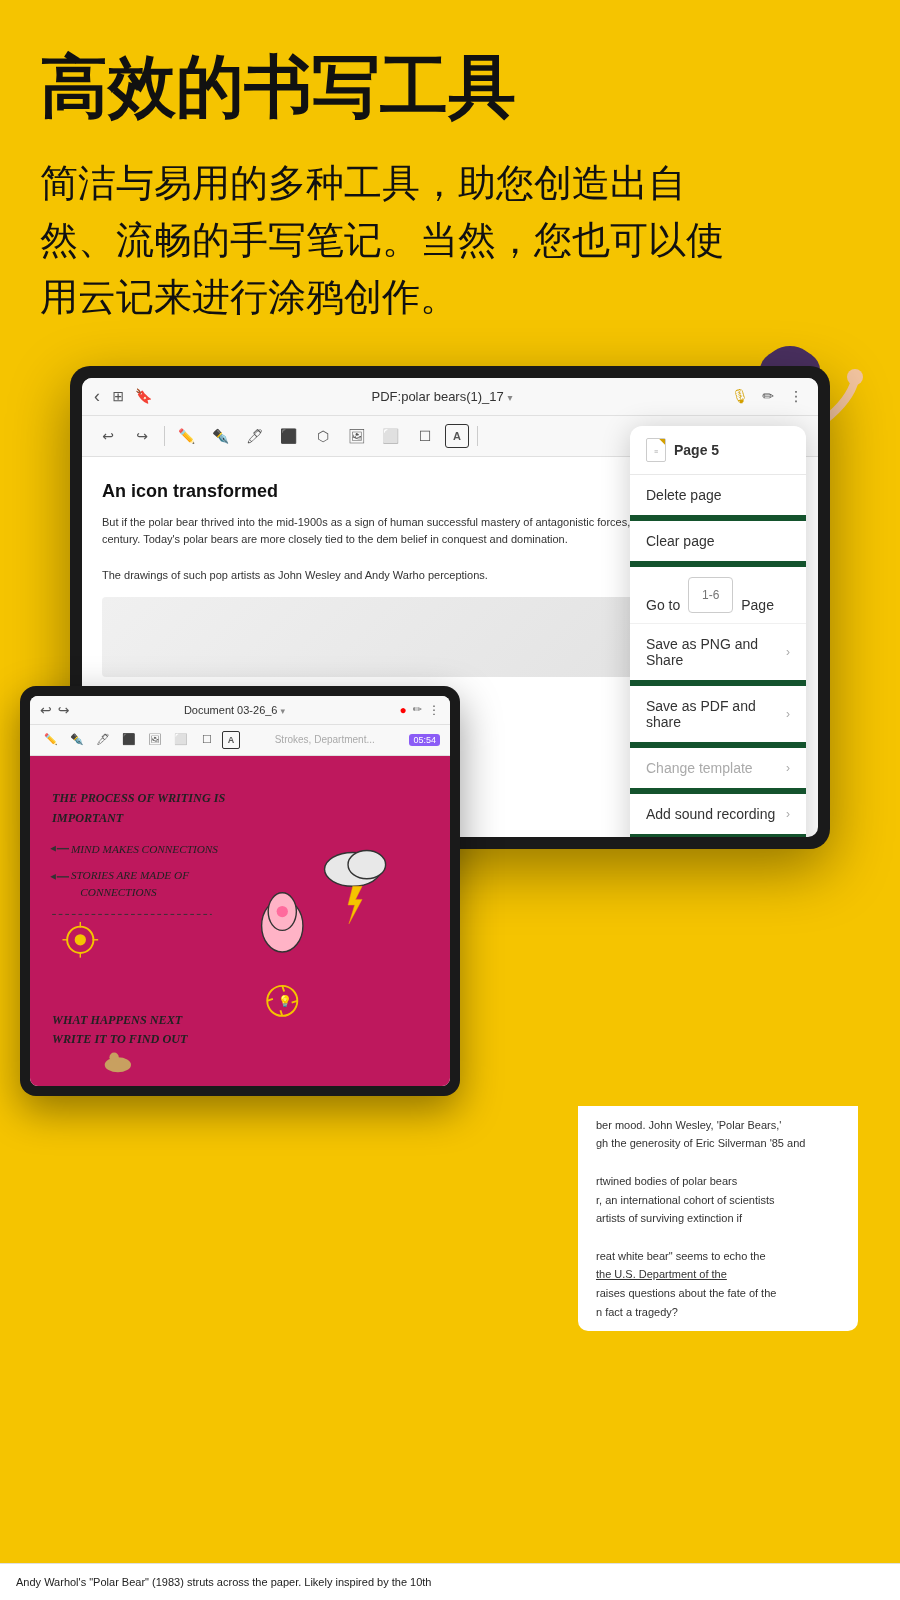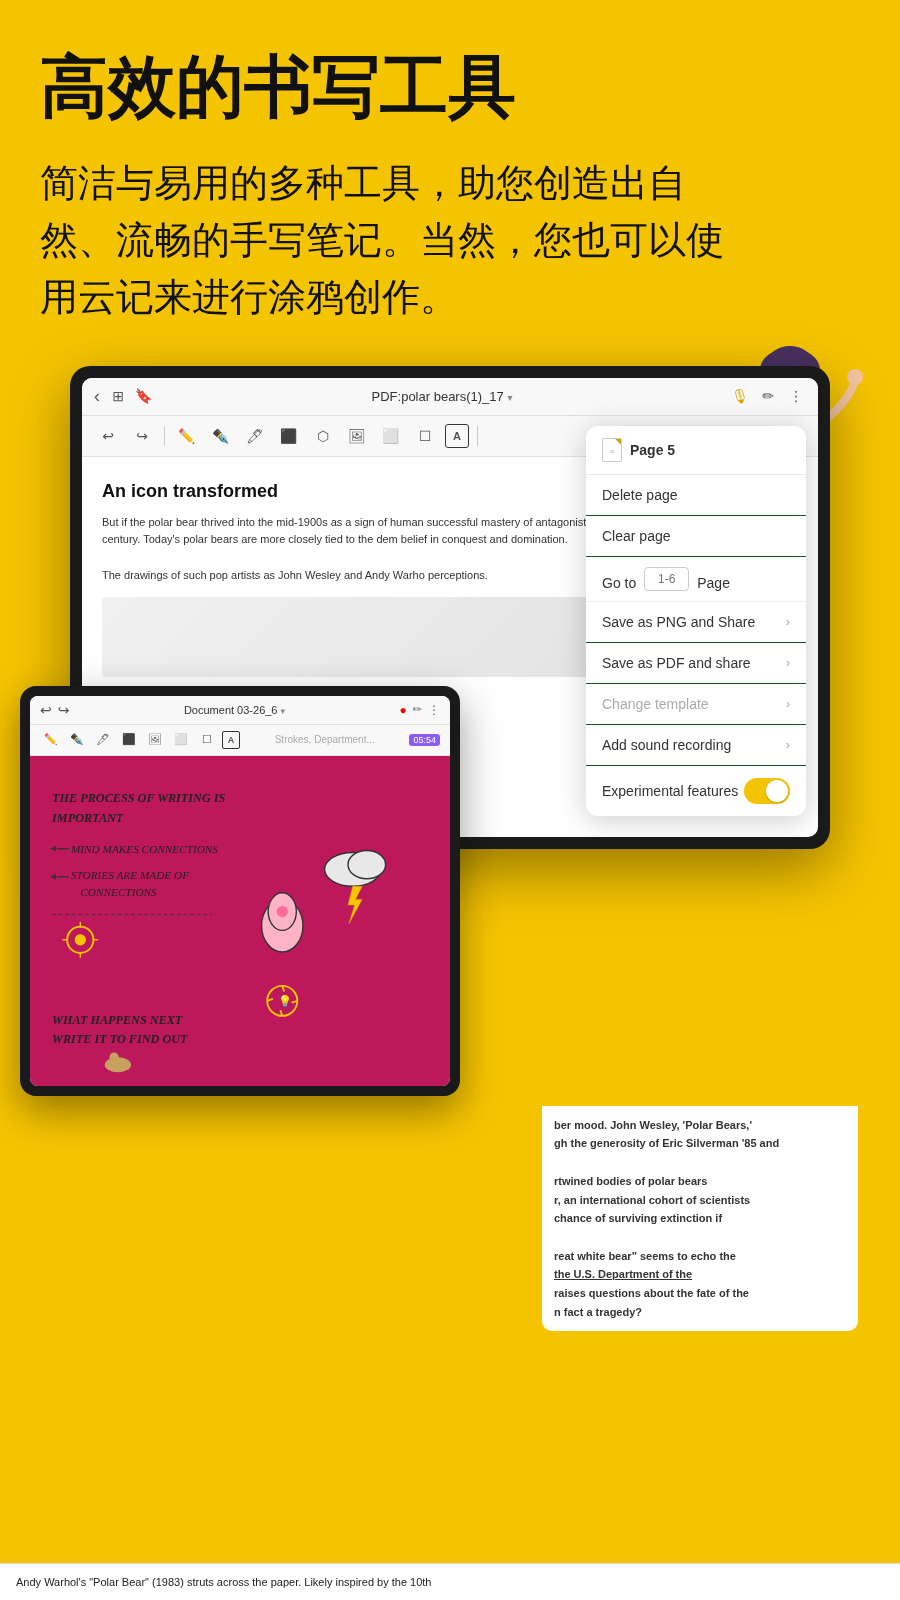--- a/index.html
+++ b/index.html
@@ -158,21 +158,21 @@
       background: linear-gradient(135deg, #f0f0f0, #e0e0e0);
       margin-top: 12px;
       border-radius: 4px;
     }
 
     
     .context-menu {
       position: absolute;
       right: 12px;
       top: 48px;
-      width: 220px;
+      width: 176px;
       background: #fff;
       border-radius: 12px;
       box-shadow: 0 4px 30px rgba(0,0,0,0.2);
       overflow: hidden;
       z-index: 10;
     }
     .context-menu-header {
       display: flex;
       align-items: center;
       gap: 8px;
@@ -199,21 +199,21 @@
       background: #D4A000;
       clip-path: polygon(0 0, 100% 0, 100% 100%);
     }
     .menu-header-text {
       font-size: 14px;
       font-weight: 600;
       color: #333;
     }
     .menu-item {
       padding: 12px 16px;
-      border-bottom: 1px solid #14532d;
+      border-bottom: 6px solid #14532d;
       display: flex;
       align-items: center;
       justify-content: space-between;
       cursor: pointer;
       font-size: 14px;
       color: #333;
     }
     .menu-item:last-child { border-bottom: none; }
     .menu-item.disabled { color: #aaa; }
     .menu-item-goto {
@@ -221,21 +221,21 @@
       border-bottom: 1px solid #f0f0f0;
       display: flex;
       align-items: flex-end;
       gap: 8px;
       font-size: 14px;
       color: #333;
     }
     .goto-input {
       border: 1px solid #ccc;
       border-radius: 4px;
-      padding: 4px 6px;
+      padding: 10px 6px;
       font-size: 12px;
       width: 45px;
       text-align: center;
       outline: none;
     }
     .menu-chevron {
       color: #aaa;
       font-size: 12px;
     }
     .toggle-container {
@@ -539,27 +539,27 @@
 
             <ellipse cx="80" cy="318" rx="14" ry="8" fill="#c8a060"></ellipse>
             <circle cx="76" cy="310" r="5" fill="#c8a060"></circle>
           </svg>
         </div>
 
       </div>
     </div>
   </div>
 
-  <div style="position:absolute; right:42px; top:740px; width:316px; background:#fff; padding:10px 12px; font-size:11px; line-height:1.7; color:#333; border-radius:0 0 10px 10px;font-weight:bold;">
+  <div style="position:absolute; right:42px; top:740px; width:280px; background:#fff; padding:10px 18px; font-size:11px; line-height:1.7; color:#333; border-radius:0 0 10px 10px;">
     <div>ber mood. John Wesley, 'Polar Bears,'</div>
     <div>gh the generosity of Eric Silverman '85 and</div>
     <br>
     <div>rtwined bodies of polar bears</div>
     <div>r, an international cohort of scientists</div>
-    <div>chance of surviving extinction if</div>
+    <div>artists of surviving extinction if</div>
     <br>
     <div>reat white bear" seems to echo the</div>
     <div style="text-decoration:underline;">the U.S. Department of the</div>
     <div>raises questions about the fate of the</div>
     <div>n fact a tragedy?</div>
   </div>
 
 </div>
 
 <div style="position:absolute; bottom:0; left:0; width:900px; background:#fff; padding:12px 16px; border-top:1px solid #e0e0e0;">

